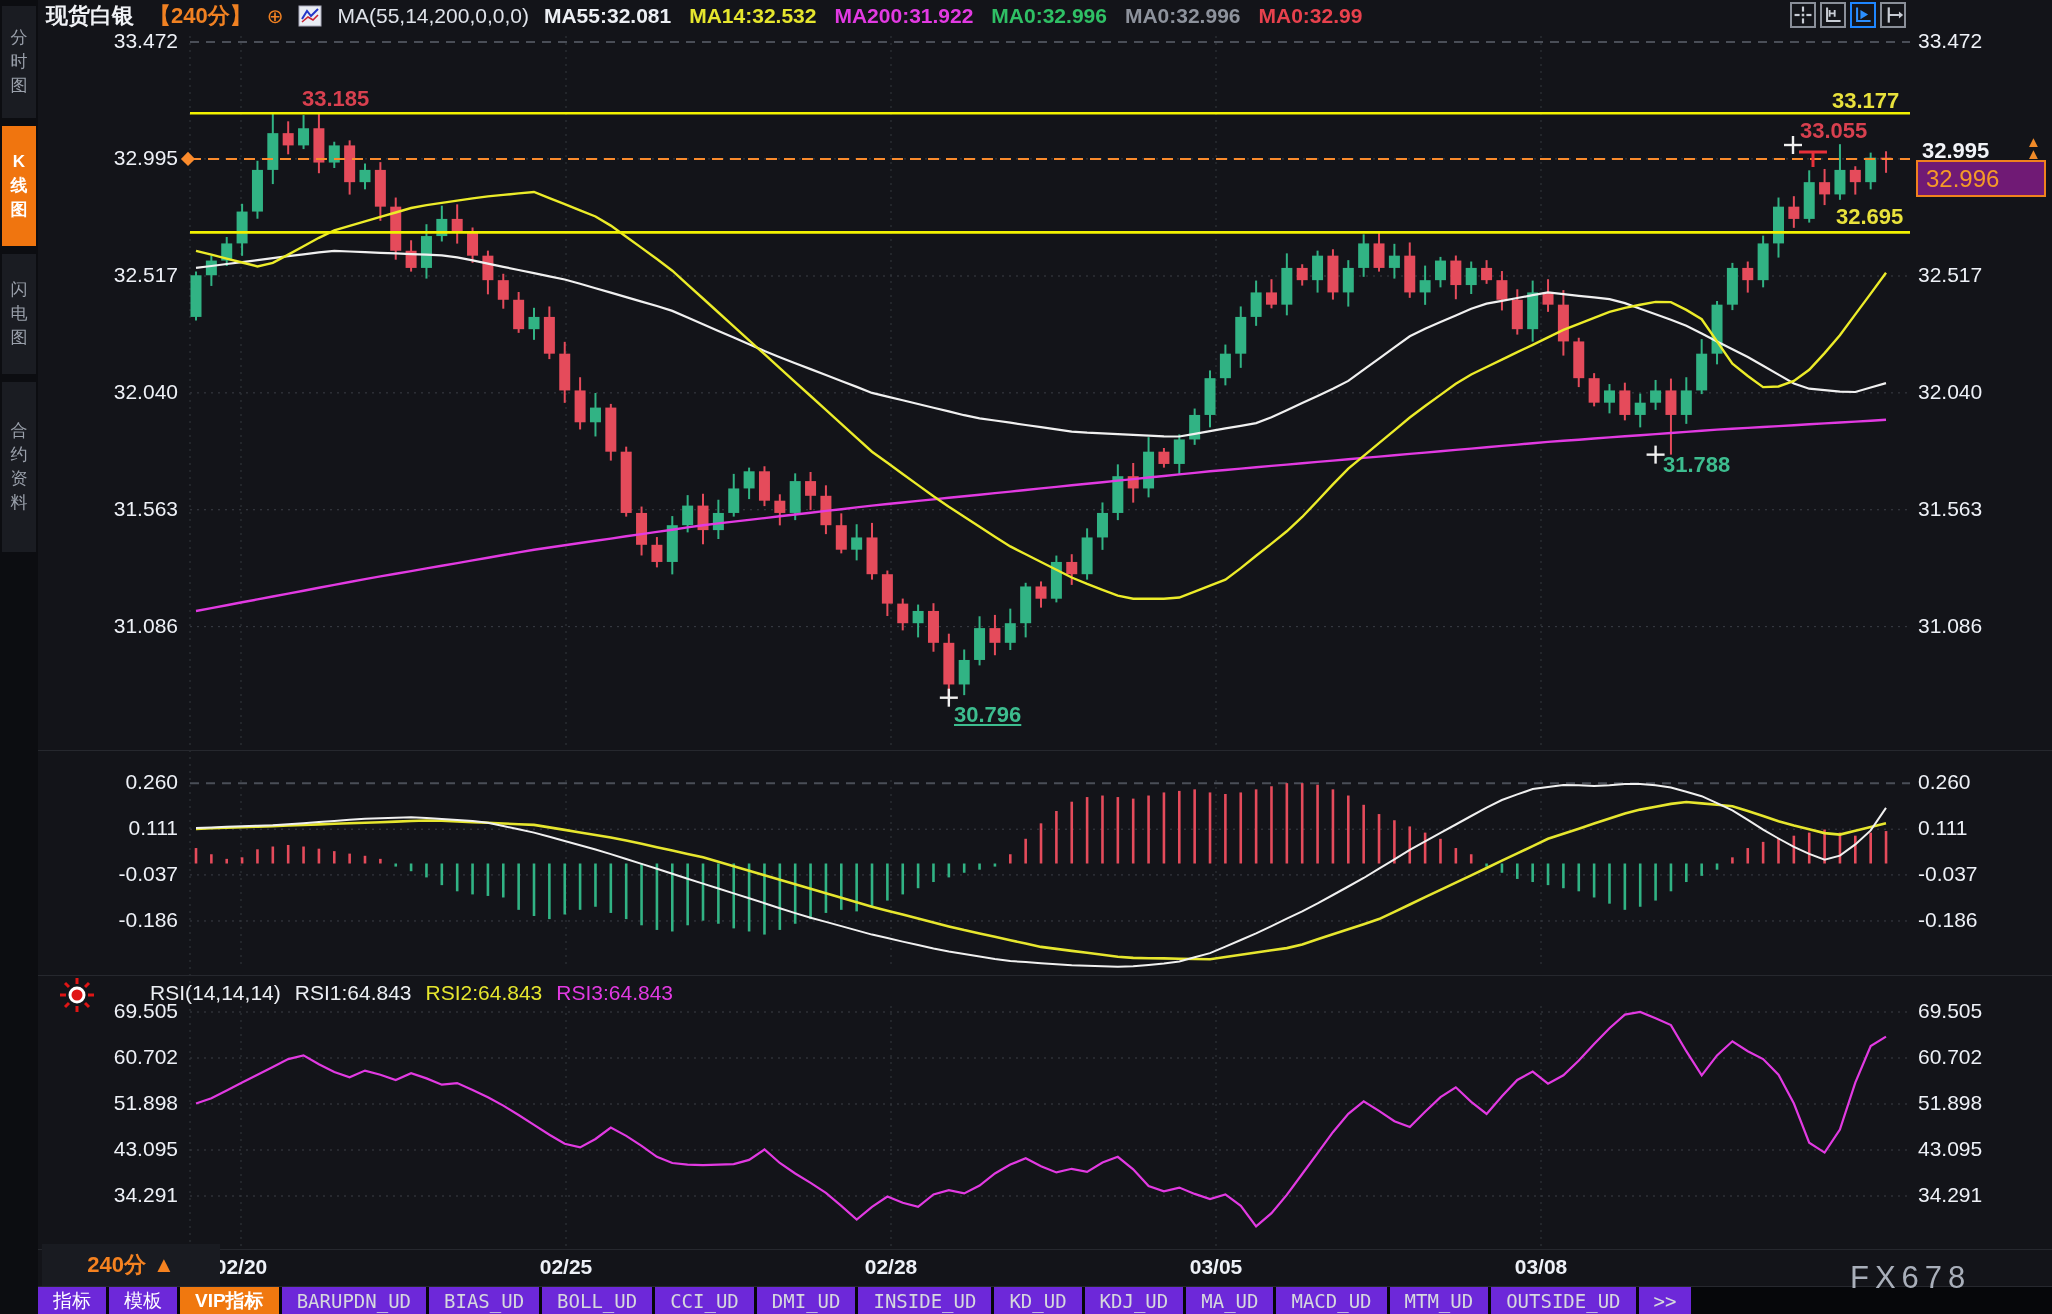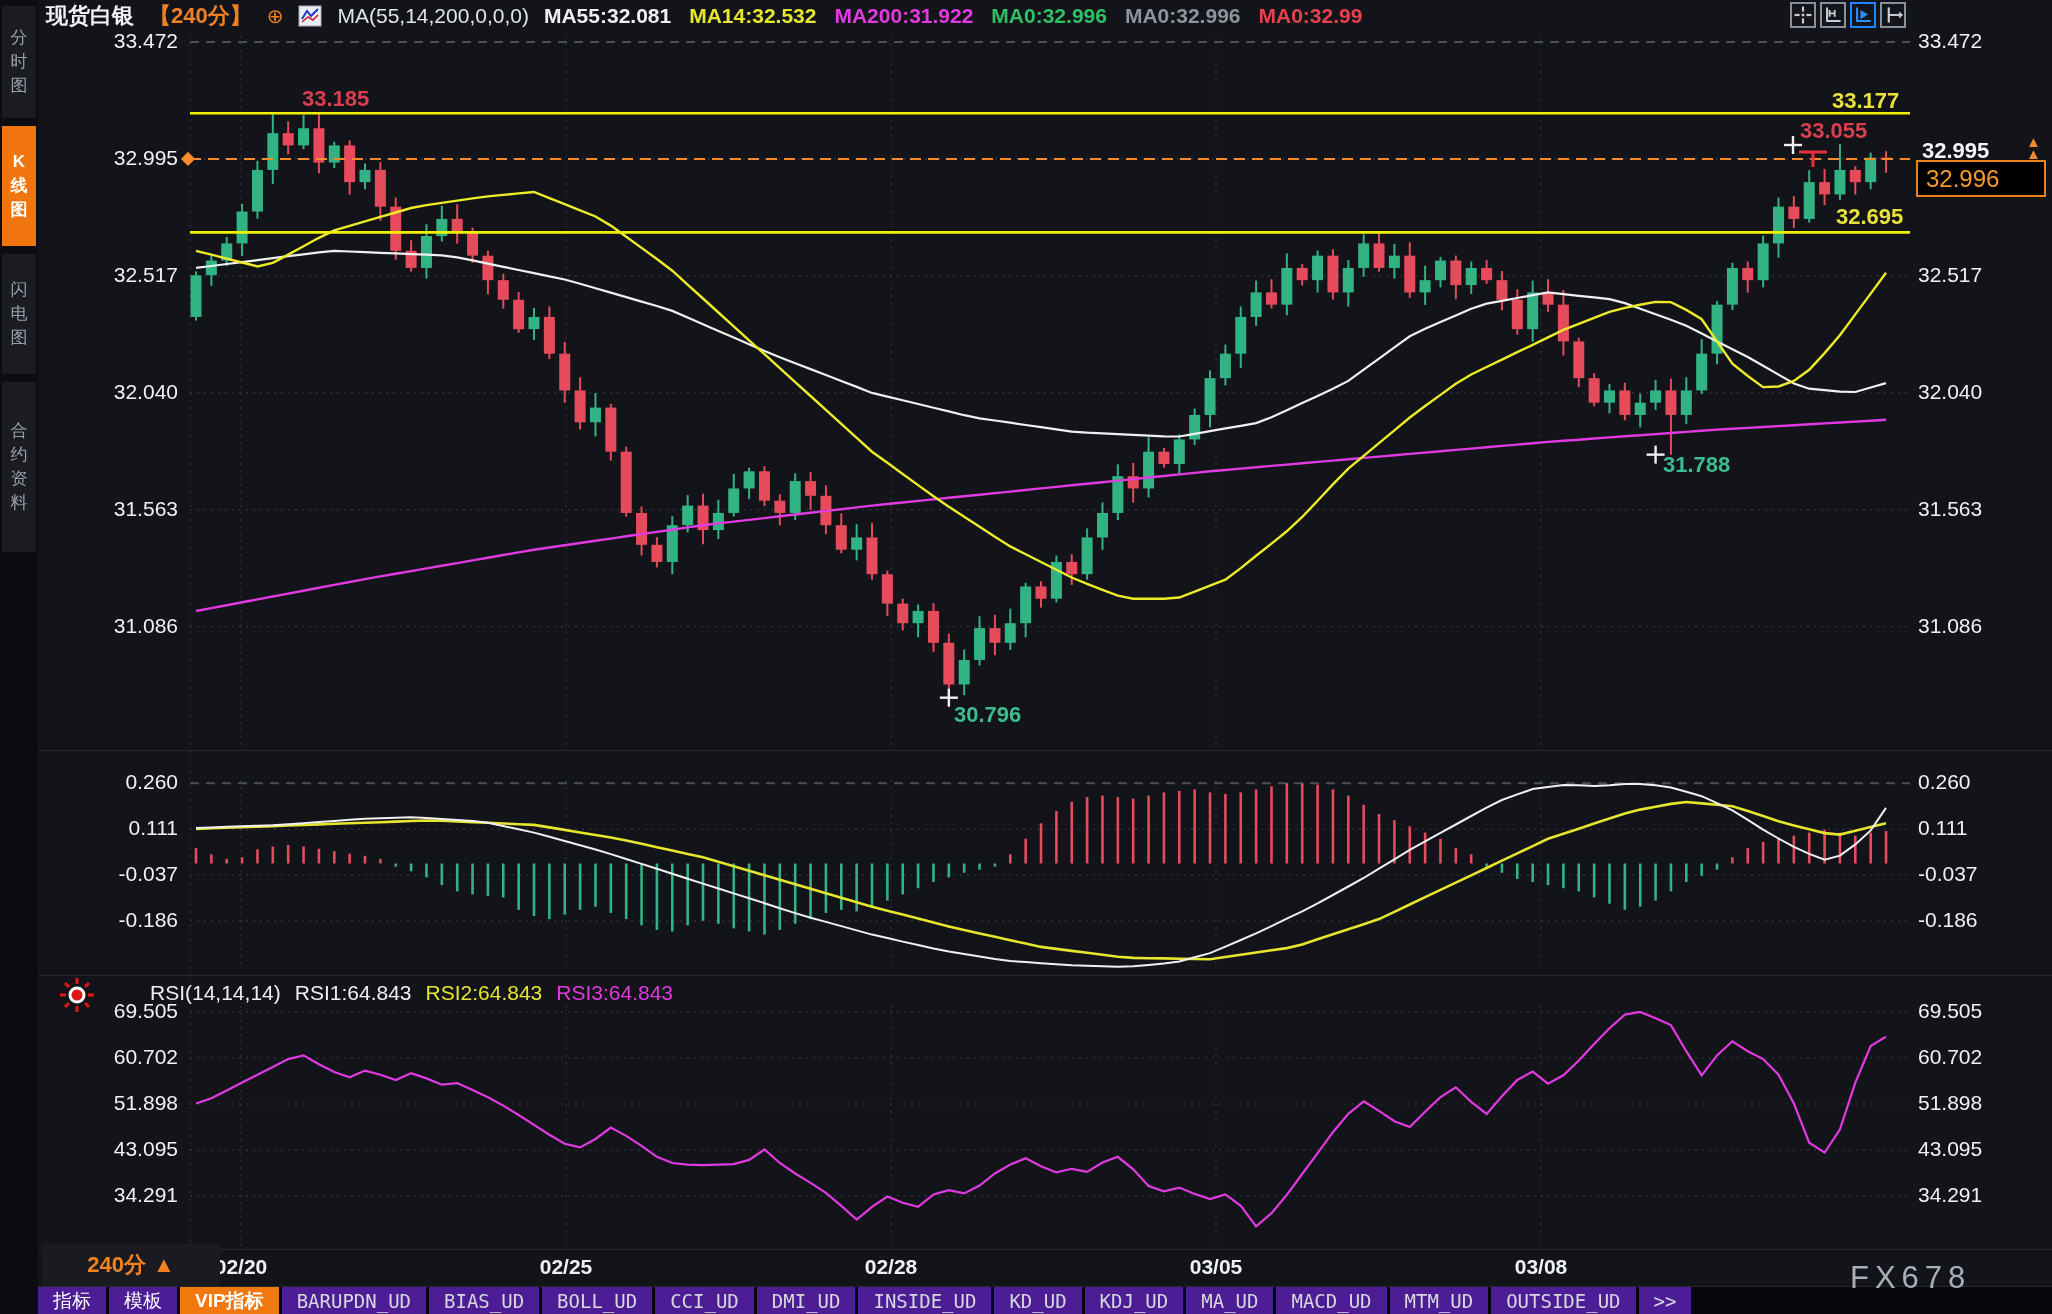--- a/index.html
+++ b/index.html
@@ -23,32 +23,32 @@
   .vicon.active{border-color:#1e86ff;}
   
   .ylab{position:absolute;font-size:21px;color:#eef1f7;width:134px;}
   .ylab.l{left:44px;text-align:right;}
   .ylab.r{left:1918px;text-align:left;}
   
   .sep{position:absolute;left:38px;right:0;height:1px;background:#26282e;}
   
   .plab{position:absolute;font-size:22px;font-weight:bold;white-space:nowrap;}
   #price-box{position:absolute;left:1916px;top:160px;width:130px;height:37px;border:2px solid #f0821e;
-             box-sizing:border-box;background:#000000;color:#f59a28;font-size:24px;line-height:33px;padding-left:8px;}
+             box-sizing:border-box;background:#701a75;color:#f59a28;font-size:24px;line-height:33px;padding-left:8px;}
   #price-arrows{position:absolute;left:2026px;top:136px;color:#f08a28;font-size:15px;line-height:12px;text-align:center;}
   
   .ind-hdr{position:absolute;left:150px;display:flex;gap:14px;font-size:21px;white-space:nowrap;}
   
   #dates{position:absolute;left:38px;top:1250px;right:0;height:36px;background:#131419;}
   .dlab{position:absolute;top:5px;width:110px;text-align:center;font-size:21px;font-weight:bold;color:#eef1f7;}
   #period-box{position:absolute;left:42px;top:1244px;width:178px;height:42px;background:#191b21;
               color:#f58220;font-size:22px;font-weight:bold;display:flex;align-items:center;
               justify-content:center;gap:7px;cursor:pointer;}
   #tabbar{position:absolute;left:38px;top:1287px;right:0;height:27px;background:#06070a;display:flex;gap:3px;}
-  .tab{height:27px;display:flex;align-items:center;padding:0 15px;background:#4c1d95;color:#d6d8dd;
+  .tab{height:27px;display:flex;align-items:center;padding:0 15px;background:#6d28d9;color:#d6d8dd;
        font-size:19px;font-family:"DejaVu Sans Mono","Liberation Mono",monospace;cursor:pointer;white-space:nowrap;}
   .tab.plain{color:#ffffff;font-family:"Liberation Sans","DejaVu Sans",sans-serif;}
   .tab.active{background:#f0780f;color:#ffffff;font-family:"Liberation Sans","DejaVu Sans",sans-serif;font-weight:bold;}
   #wm{position:absolute;left:1838px;top:1260px;font-size:31px;color:#a9afba;letter-spacing:6px;margin-left:12px;}
   #rsi-alert{position:absolute;left:54px;top:972px;cursor:pointer;}
 </style>
 </head>
 <body>
 
 <div id="screen">
@@ -514,21 +514,21 @@
         </svg></div>
     </div>
 
   <div class="plab" style="left:302px;top:86px;color:#d8404f;">33.185</div>
   <div class="plab" style="left:1832px;top:88px;color:#e9e23c;">33.177</div>
   <div class="plab" style="left:1800px;top:118px;color:#d8404f;">33.055</div>
   <div class="plab" style="left:1922px;top:138px;color:#f2f4f8;">32.995</div>
   <div id="price-box">32.996</div>
   <div id="price-arrows">▲<br>▲</div>
   <div class="plab" style="left:1836px;top:204px;color:#e9e23c;">32.695</div>
-  <div class="plab" style="left:954px;top:702px;color:#3dbd8f;">30.796</div>
+  <div class="plab" style="left:954px;top:702px;color:#3dbd8f;text-decoration:underline;">30.796</div>
   <div class="plab" style="left:1663px;top:452px;color:#3dbd8f;">31.788</div>
 
 
   <div class="ind-hdr" style="top:981px;">
     <span style="color:#eceff4;">RSI(14,14,14)</span>
     <span style="color:#eceff4;">RSI1:64.843</span>
     <span style="color:#e6e62e;">RSI2:64.843</span>
     <span style="color:#e23ae2;">RSI3:64.843</span>
   </div>
   <div id="rsi-alert">

